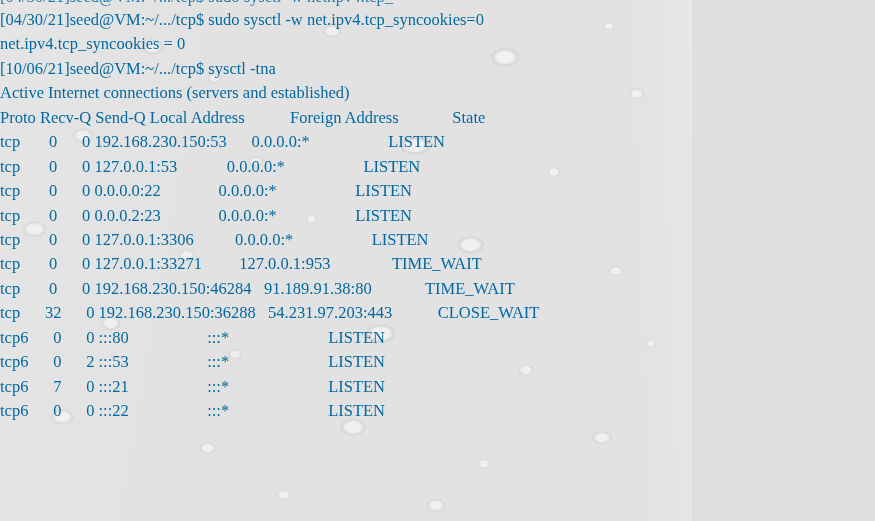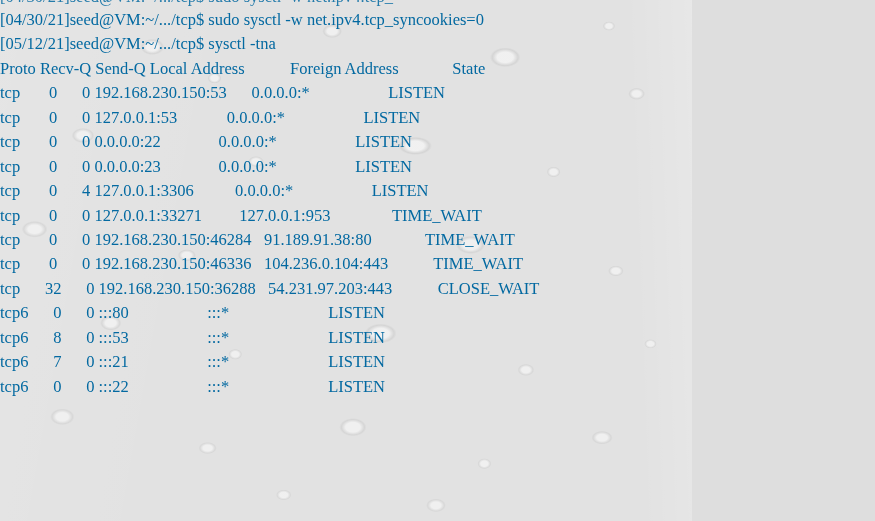--- a/index.html
+++ b/index.html
@@ -95,36 +95,37 @@
   <div id="wallpaper-texture"></div>
 
   <div id="screen-lines">
 
     <div id="scrollback-partial">
       <span class="clip">[04/30/21]seed@VM:~/.../tcp$ sudo sysctl -w net.ipv4.tcp_</span>
     </div>
 
     <div class="line"><span>[04/30/21]seed@VM:~/.../tcp$ </span><span>sudo sysctl -w net.ipv4.tcp_syncookies=0</span></div>
 
+    <div class="line"><span>net.ipv4.tcp_syncookies = 0</span></div>
 
-    <div class="line"><span>[05/12/21]seed@VM:~/.../tcp$ </span><span>sysctl -tna</span></div>
+    <div class="line"><span>[10/06/21]seed@VM:~/.../tcp$ </span><span>sysctl -tna</span></div>
 
+    <div class="line"><span>Active Internet connections (servers and established)</span></div>
 
     <div class="line" id="netstat-header">Proto Recv-Q Send-Q Local Address           Foreign Address             State</div>
 
     <div id="netstat-rows">
         <div class="line">tcp       0      0 192.168.230.150:53      0.0.0.0:*                   LISTEN</div>
         <div class="line">tcp       0      0 127.0.0.1:53            0.0.0.0:*                   LISTEN</div>
         <div class="line">tcp       0      0 0.0.0.0:22              0.0.0.0:*                   LISTEN</div>
-        <div class="line">tcp       0      0 0.0.0.0:23              0.0.0.0:*                   LISTEN</div>
-        <div class="line">tcp       0      4 127.0.0.1:3306          0.0.0.0:*                   LISTEN</div>
+        <div class="line">tcp       0      0 0.0.0.2:23              0.0.0.0:*                   LISTEN</div>
+        <div class="line">tcp       0      0 127.0.0.1:3306          0.0.0.0:*                   LISTEN</div>
         <div class="line">tcp       0      0 127.0.0.1:33271         127.0.0.1:953               TIME_WAIT</div>
         <div class="line">tcp       0      0 192.168.230.150:46284   91.189.91.38:80             TIME_WAIT</div>
-        <div class="line">tcp       0      0 192.168.230.150:46336   104.236.0.104:443           TIME_WAIT</div>
         <div class="line">tcp      32      0 192.168.230.150:36288   54.231.97.203:443           CLOSE_WAIT</div>
         <div class="line">tcp6      0      0 :::80                   :::*                        LISTEN</div>
-        <div class="line">tcp6      8      0 :::53                   :::*                        LISTEN</div>
+        <div class="line">tcp6      0      2 :::53                   :::*                        LISTEN</div>
         <div class="line">tcp6      7      0 :::21                   :::*                        LISTEN</div>
         <div class="line">tcp6      0      0 :::22                   :::*                        LISTEN</div>
       </div>
 
   </div>
 </div>
 
 </body></html>

